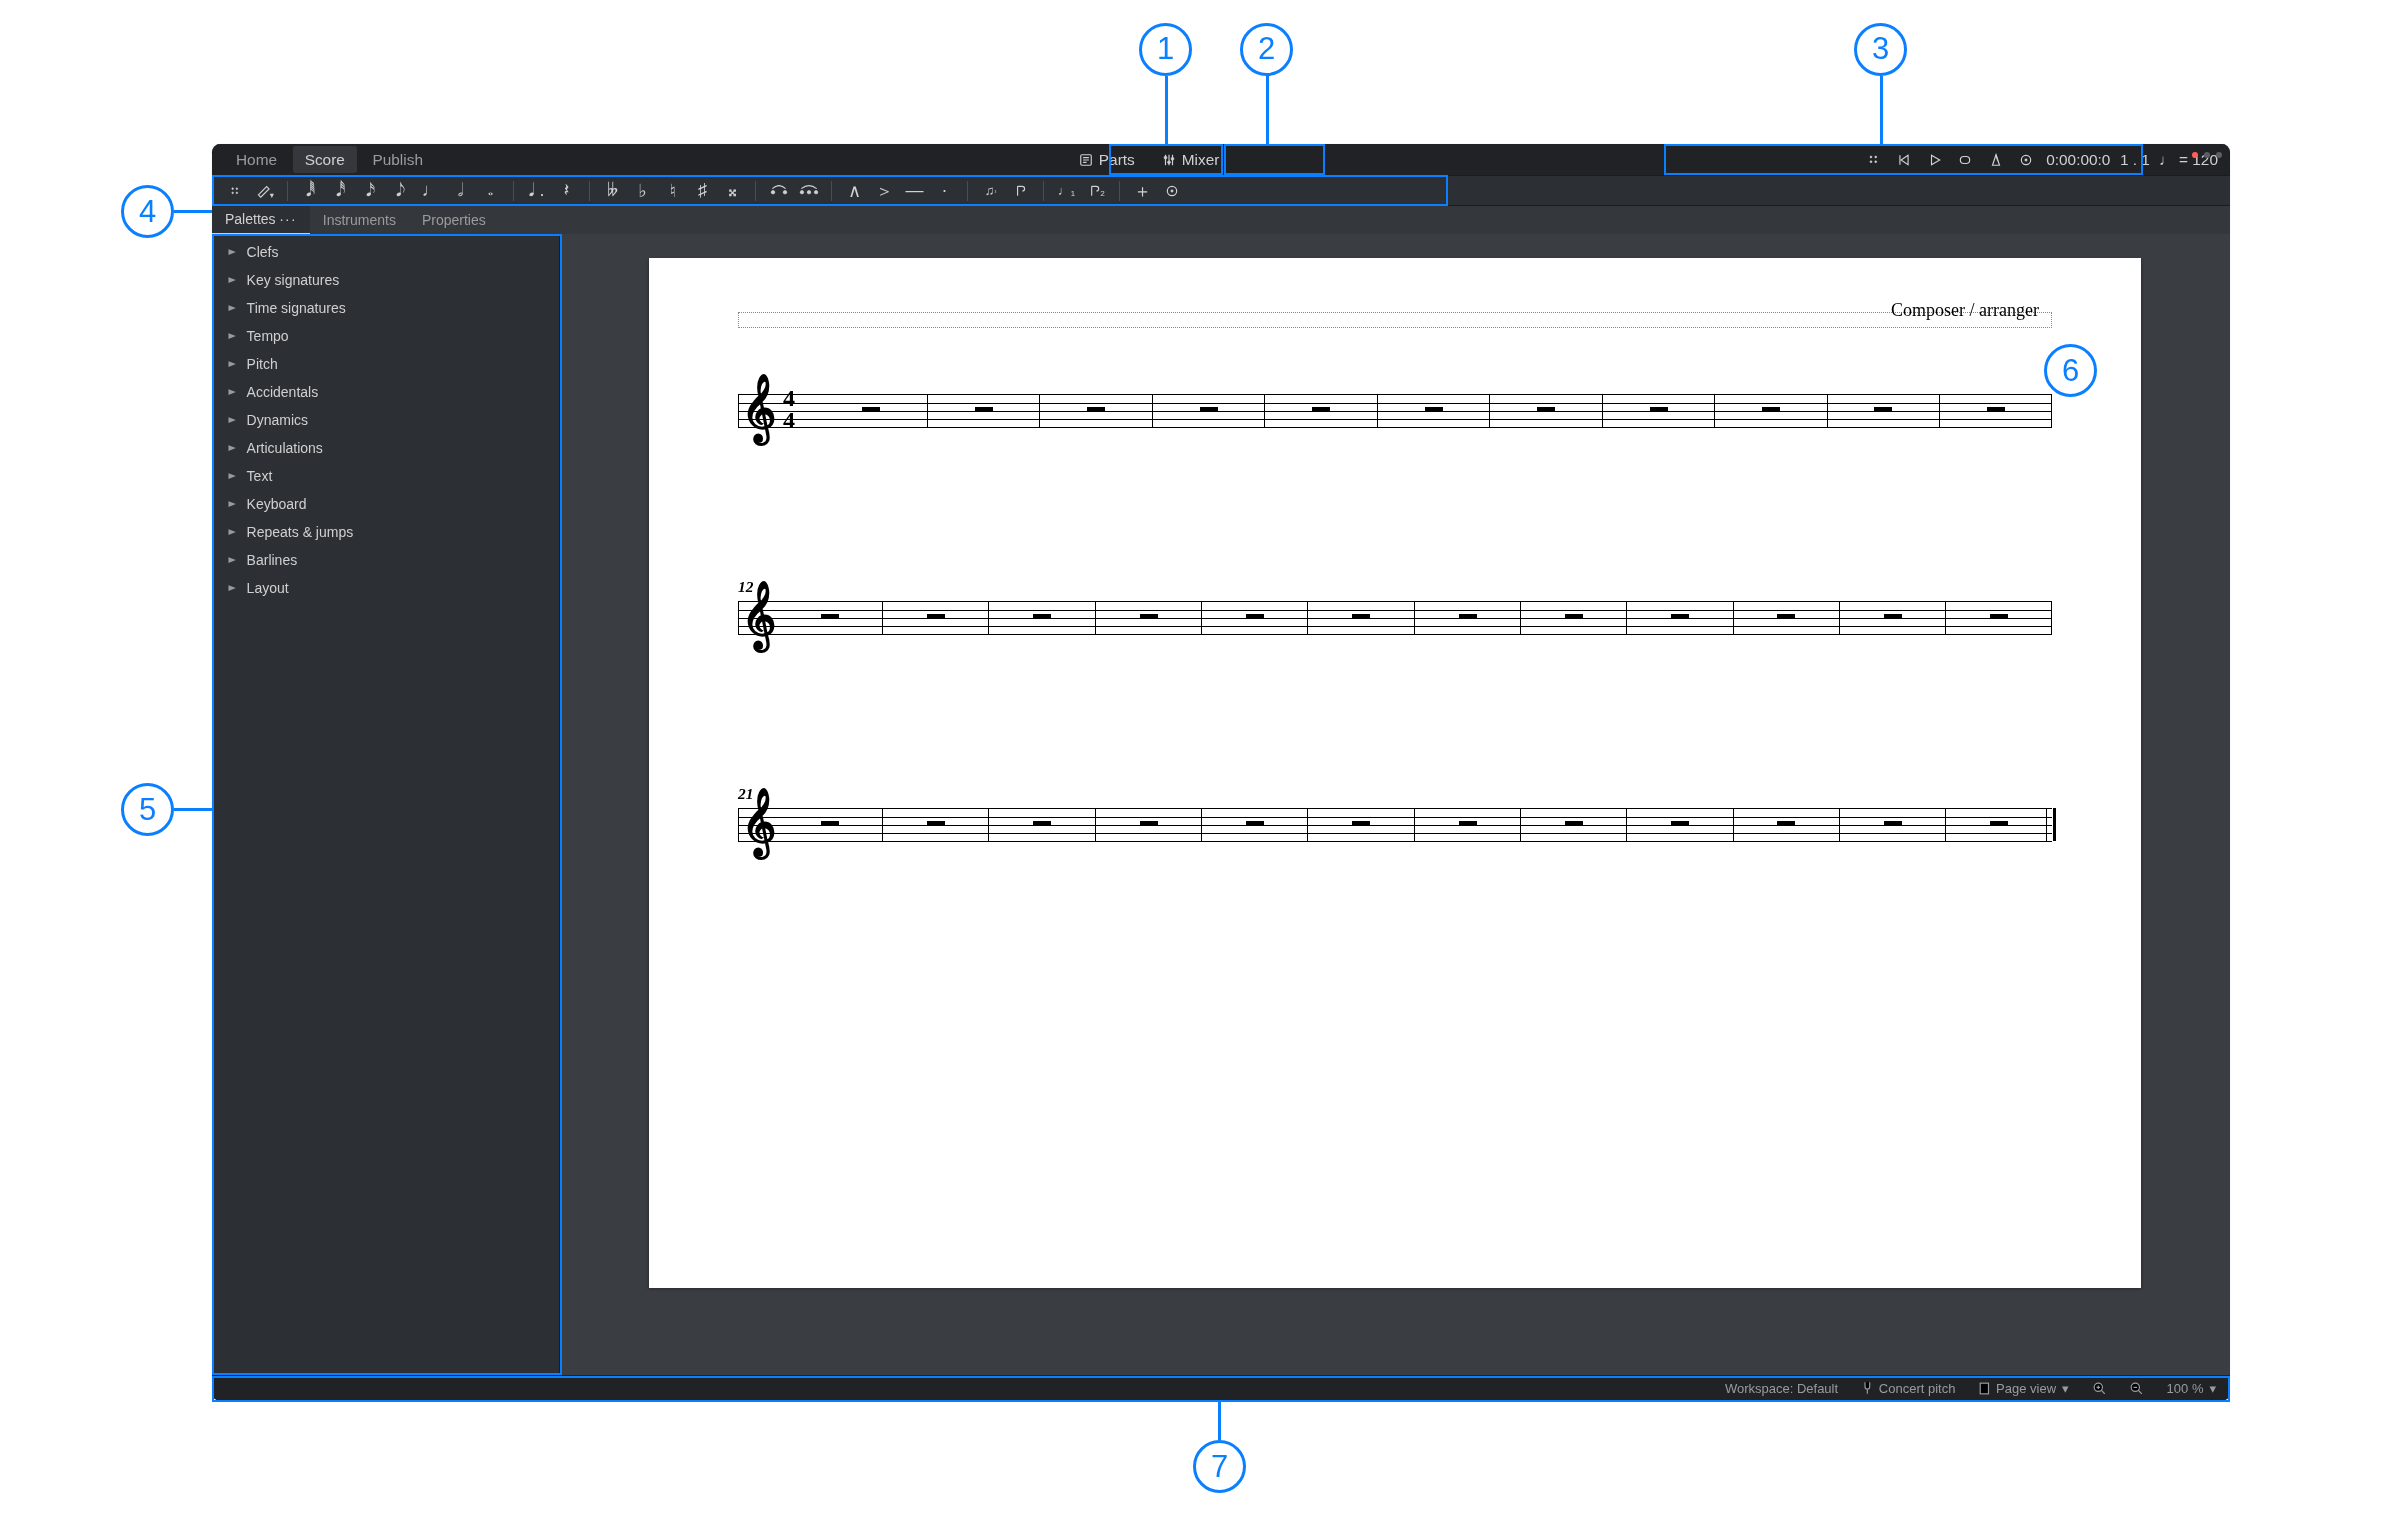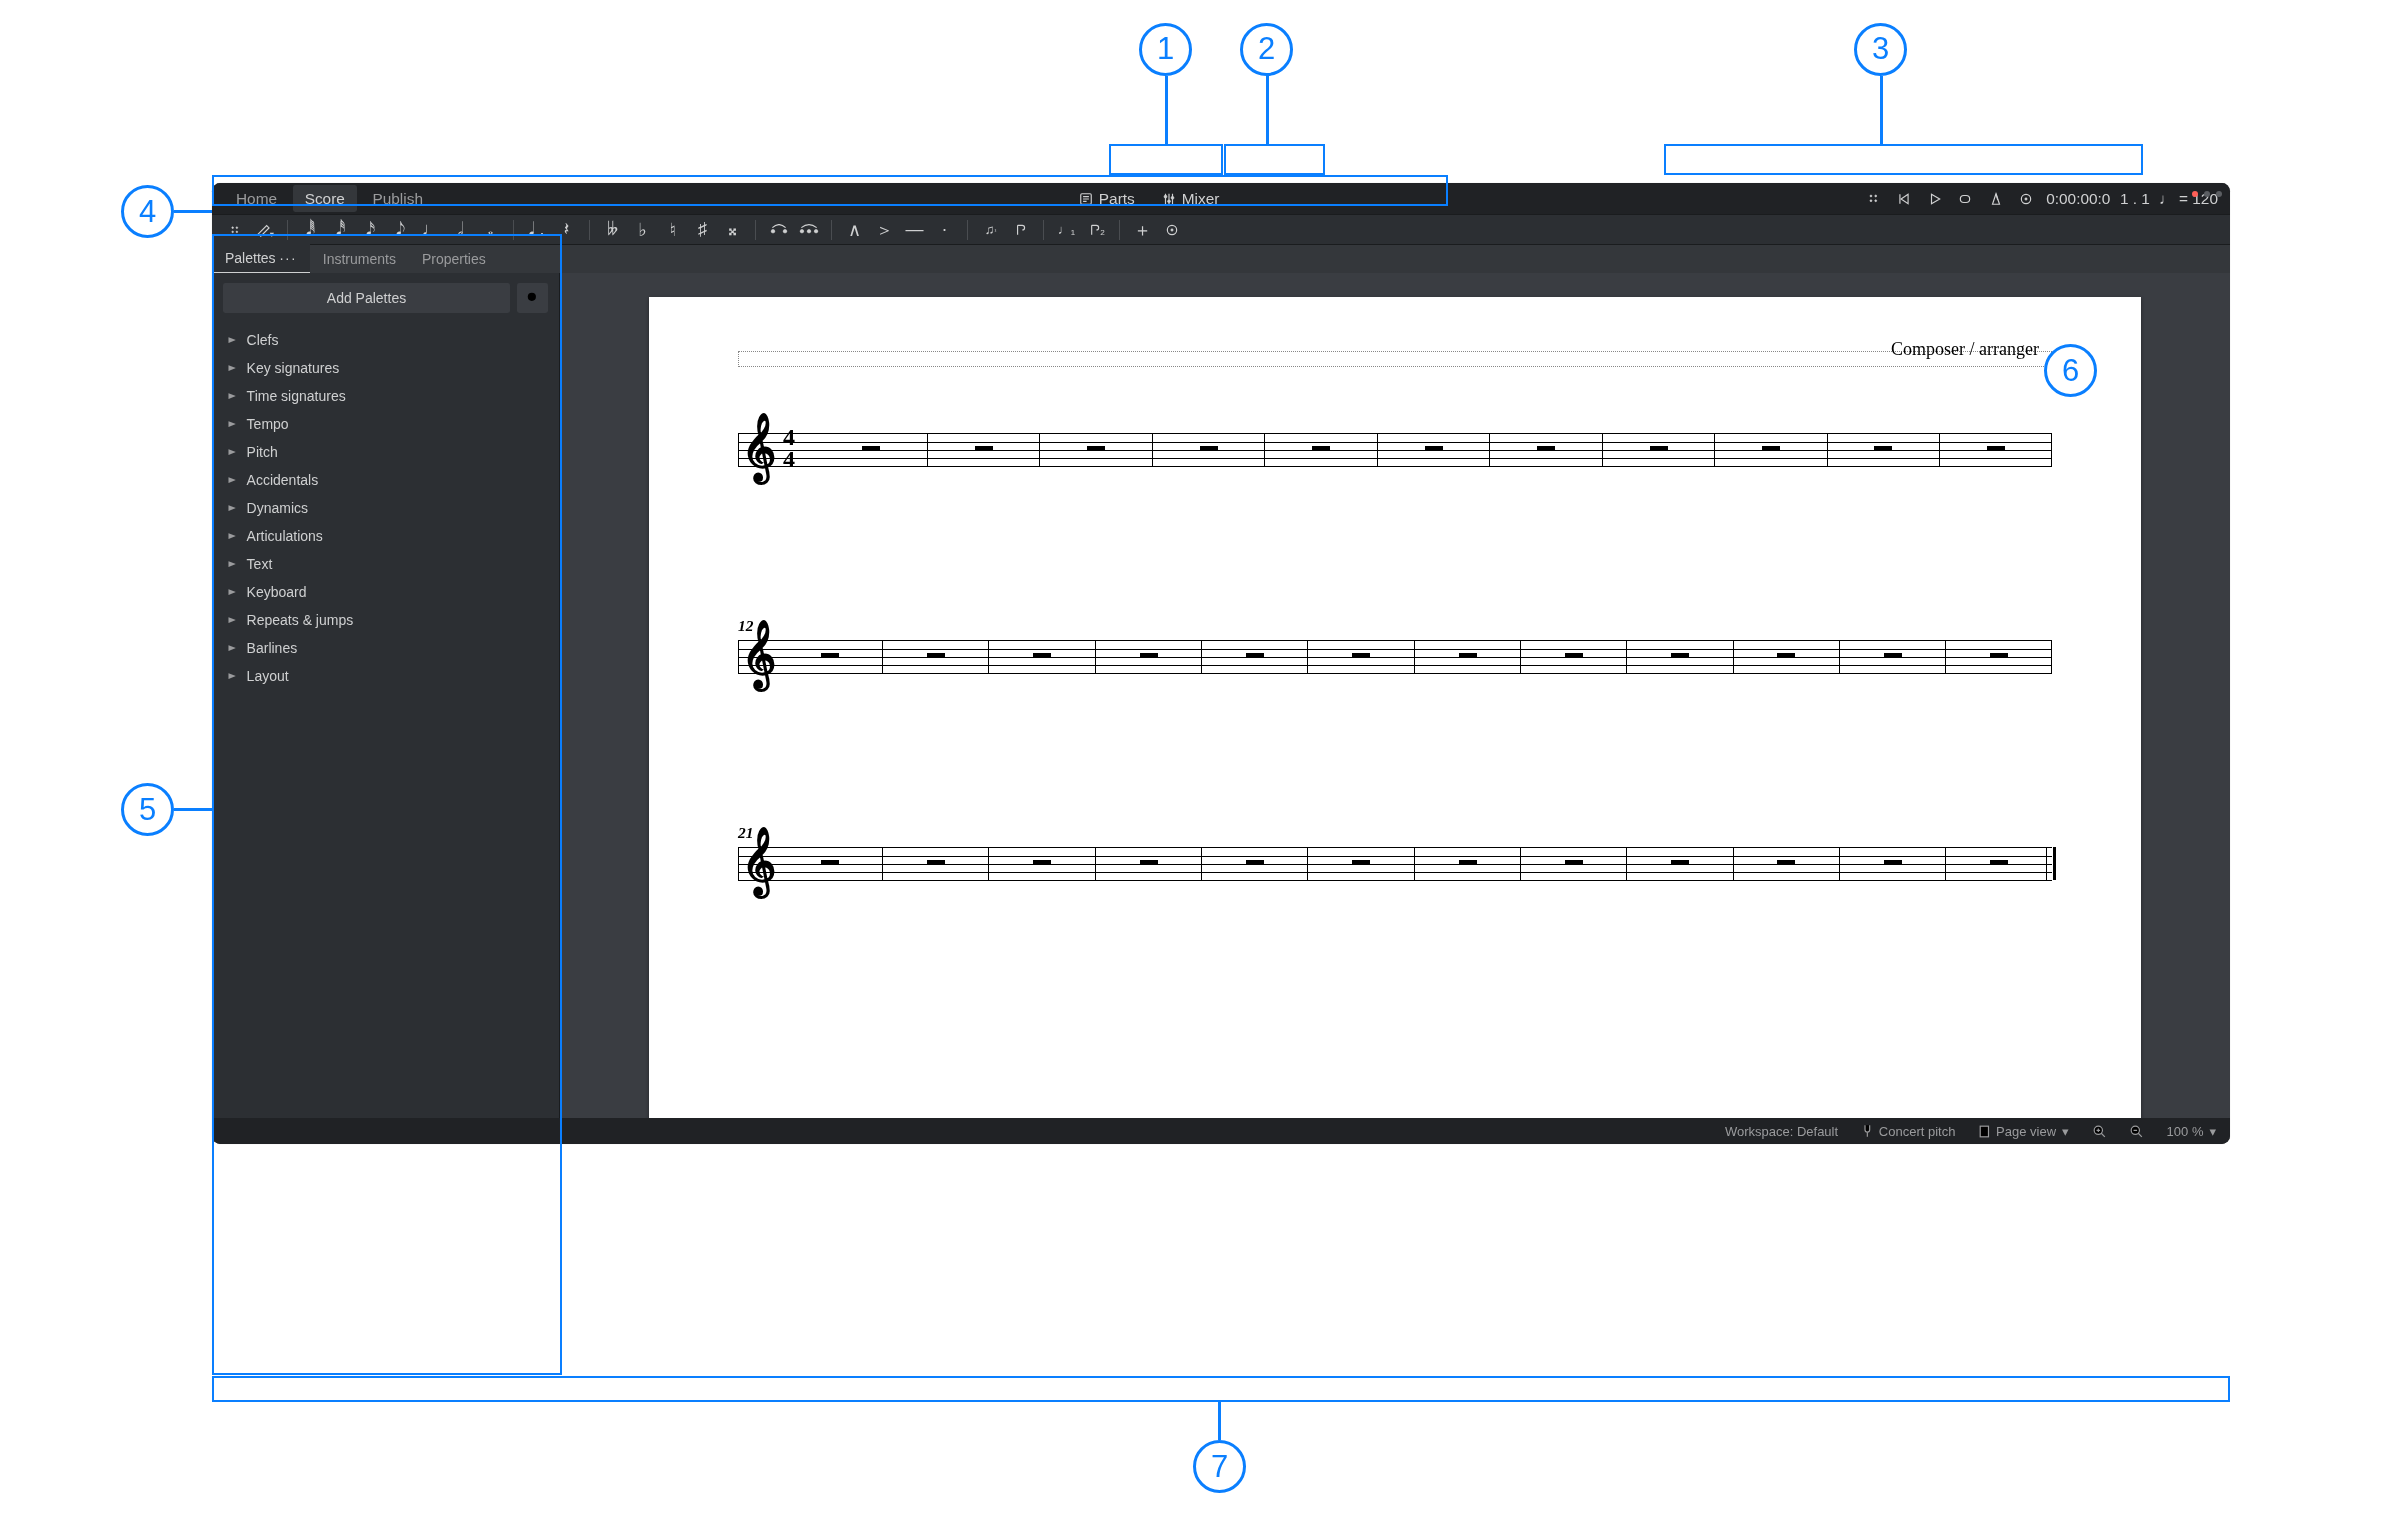--- a/index.html
+++ b/index.html
@@ -22,29 +22,28 @@
     width: 2401px;
     height: 1532px;
   }
 
   
   .app {
     position: absolute;
     left: 212px;
     top: 144px;
     width: 2018px;
-    height: 961px;
+    height: 1257px;
     background: var(--bg-dark);
     border-radius: 8.3px;
     overflow: hidden;
     box-shadow: 0 0 0 0.6px rgba(0,0,0,.05);
     color: var(--text);
     display: flex;
     flex-direction: column;
-    margin-top: 39px;
   }
   
   .traffic {
     position: absolute;
     right: 8.3px; top: 8.3px;
     display: flex; gap: 6px;
   }
   .traffic span { width: 6px; height:6px; border-radius:50%; background:#5b5e62; display:block;}
   .traffic span.close{background:#ff5f57;}
 
@@ -410,29 +409,20 @@
         <span>Palettes</span><span class="dots">···</span>
       </div>
       <div class="ptab">Instruments</div>
       <div class="ptab">Properties</div>
     </div>
   </div>
 
   <div class="body">
 
     <div class="sidebar">
-      <div class="palettes-head">
-        <div class="addbtn">Add Palettes</div>
-        <div class="searchbtn">
-          <svg width="14" height="14" viewBox="0 0 24 24">
-              <circle cx="10" cy="10" r="7" stroke-width="2"></circle>
-              <line x1="15" y1="15" x2="21" y2="21" stroke-width="2"></line>
-            </svg>
-        </div>
-      </div>
       <div class="plist" id="plist">
           <div class="pitem">
             <span class="tri">▶</span>
             <span>Clefs</span>
           </div>
           <div class="pitem">
             <span class="tri">▶</span>
             <span>Key signatures</span>
           </div>
           <div class="pitem">

